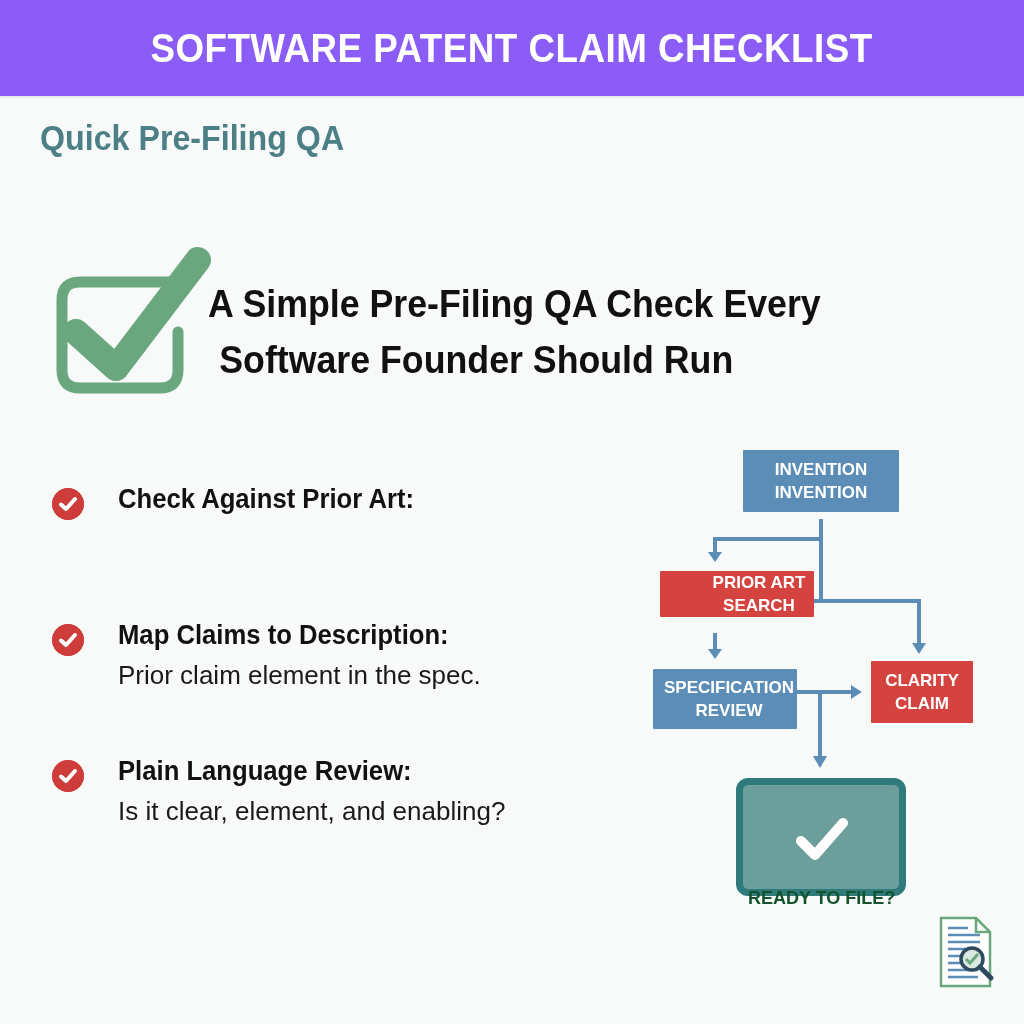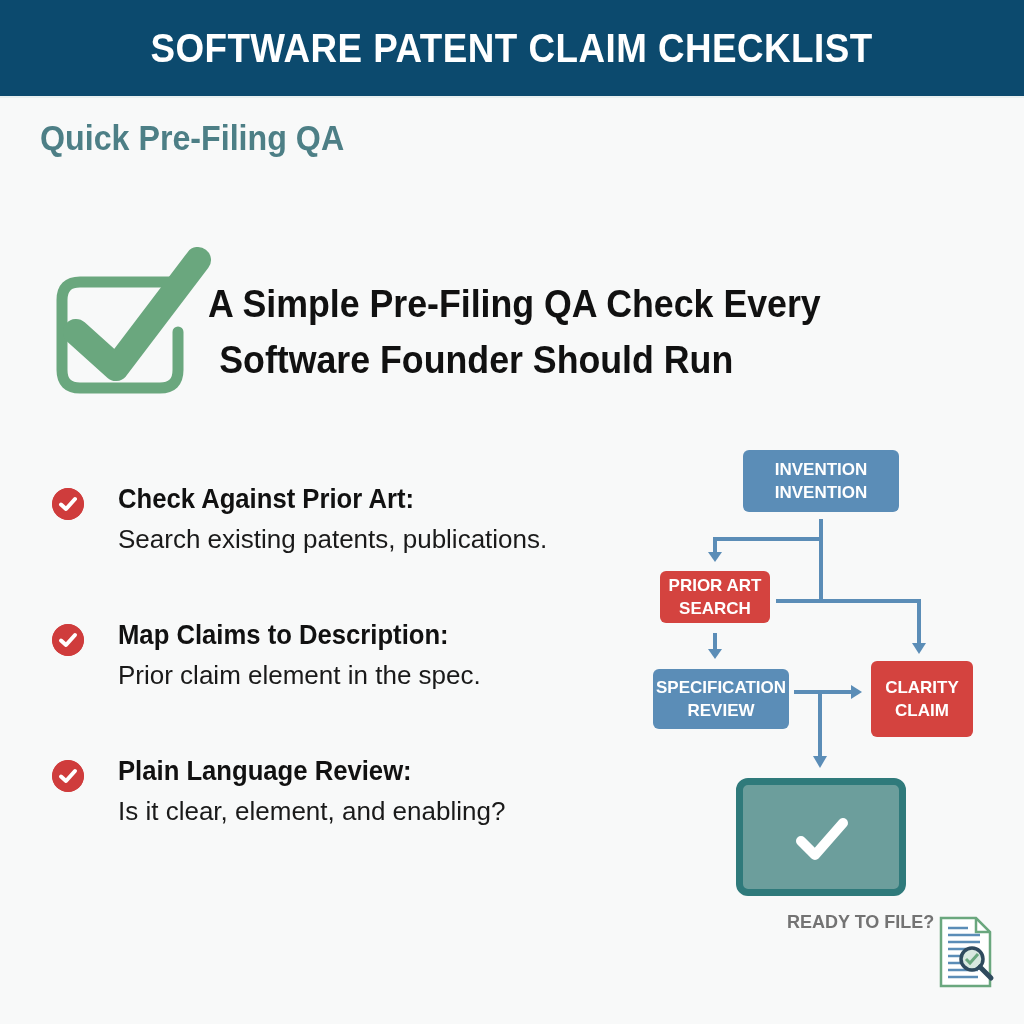--- a/index.html
+++ b/index.html
@@ -3,21 +3,21 @@
 <meta charset="utf-8">
 <style>
   html, body { margin: 0; padding: 0; }
   body {
     width: 1024px; height: 1024px; position: relative; overflow: hidden;
     background: #f8f9f9;
     font-family: "Liberation Sans", "DejaVu Sans", sans-serif;
   }
   .header {
     position: absolute; left: 0; top: 0; width: 1024px; height: 96px;
-    background: #0c4a6e;
+    background: #8b5cf6;
     display: flex; align-items: center; justify-content: center;
     border-bottom: 2px solid #e9f0f0;
   }
   .header-title {
     color: #ffffff; font-weight: bold; font-size: 40px; letter-spacing: 0.5px;
     transform: scaleX(0.92);
   }
   .subtitle {
     position: absolute; left: 40px; top: 118px;
     color: #4d7f86; font-weight: bold; font-size: 35px;
@@ -41,32 +41,32 @@
     position: absolute; left: 68px; top: 0px; font-weight: bold; font-size: 27px; color: #111;
     transform: scaleX(0.95); transform-origin: left center; white-space: nowrap;
   }
   .check-desc {
     position: absolute; left: 68px; top: 40px; font-size: 26px; color: #1a1a1a;
     white-space: nowrap;
   }
 
   .diagram { position: absolute; left: 640px; top: 440px; width: 384px; height: 520px; }
   .node {
-    position: absolute; border-radius: 6px; color: #fff; font-weight: bold;
+    position: absolute; border-radius: 1px; color: #fff; font-weight: bold;
     font-size: 17px; line-height: 23px; text-align: center;
     display: flex; align-items: center; justify-content: center;
   }
   .node.blue { background: #5b8db7; }
   .node.red  { background: #d4433f; }
   .ready-box {
     position: absolute; left: 96px; top: 338px; width: 170px; height: 118px;
     background: #6c9e9c; border: 7px solid #2f7a7b; border-radius: 12px; box-sizing: border-box;
   }
   .ready-label {
-    position: absolute; left: 108px; top: 472px; font-weight: bold; font-size: 18px; color: #737373; margin-left: 39px;
+    position: absolute; left: 108px; top: 448px; font-weight: bold; font-size: 18px; color: #14532d;
   }
   .doc-icon { position: absolute; left: 938px; top: 916px; width: 58px; height: 72px; }
 </style>
 </head>
 <body>
 
 <div class="header">
   <span class="header-title">SOFTWARE PATENT CLAIM CHECKLIST</span>
 </div>
 
@@ -83,21 +83,20 @@
   <span class="line2">Software Founder Should Run</span>
 </div>
 
 <div class="checklist">
   <div class="check-item">
     <svg class="check-icon" viewBox="0 0 32 32">
       <circle cx="16" cy="16" r="16" fill="#cf3c3c"></circle>
       <path d="M9 16.5 L14 21 L23 11" fill="none" stroke="#fff" stroke-width="4" stroke-linecap="round" stroke-linejoin="round"></path>
     </svg>
     <div class="check-title">Check Against Prior Art:</div>
-    <div class="check-desc">Search existing patents, publications.</div>
   </div>
   <div class="check-item">
     <svg class="check-icon" viewBox="0 0 32 32">
       <circle cx="16" cy="16" r="16" fill="#cf3c3c"></circle>
       <path d="M9 16.5 L14 21 L23 11" fill="none" stroke="#fff" stroke-width="4" stroke-linecap="round" stroke-linejoin="round"></path>
     </svg>
     <div class="check-title">Map Claims to Description:</div>
     <div class="check-desc">Prior claim element in the spec.</div>
   </div>
   <div class="check-item">
@@ -132,29 +131,29 @@
       <polygon points="68,209 82,209 75,219"></polygon>
       <polygon points="211,245 211,259 222,252"></polygon>
       <polygon points="173,316 187,316 180,328"></polygon>
     </g>
   </svg>
 
   <div class="node blue" style="left:103px;top:10px;width:156px;height:62px;">
     <div><span>INVENTION</span><br>
          <span>INVENTION</span></div>
   </div>
-  <div class="node red" style="left:20px;top:131px;width:110px;height:52px;">
+  <div class="node red" style="left:20px;top:131px;width:110px;height:46px;padding-left:44px;">
     <div><span>PRIOR ART</span><br>
          <span>SEARCH</span></div>
   </div>
-  <div class="node blue" style="left:13px;top:229px;width:136px;height:60px;">
+  <div class="node blue" style="left:13px;top:229px;width:136px;height:60px;padding-left:8px;">
     <div><span>SPECIFICATION</span><br>
          <span>REVIEW</span></div>
   </div>
-  <div class="node red" style="left:231px;top:221px;width:102px;height:76px;">
+  <div class="node red" style="left:231px;top:221px;width:102px;height:62px;">
     <div><span>CLARITY</span><br>
          <span>CLAIM</span></div>
   </div>
 
   <div class="ready-box">
     <svg width="156" height="104" viewBox="0 0 156 104" style="position:absolute;left:0;top:0;">
       <path d="M58 56 L72 70 L100 38" fill="none" stroke="#ffffff" stroke-width="10" stroke-linecap="round" stroke-linejoin="round"></path>
     </svg>
   </div>
   <div class="ready-label">READY TO FILE?</div>

